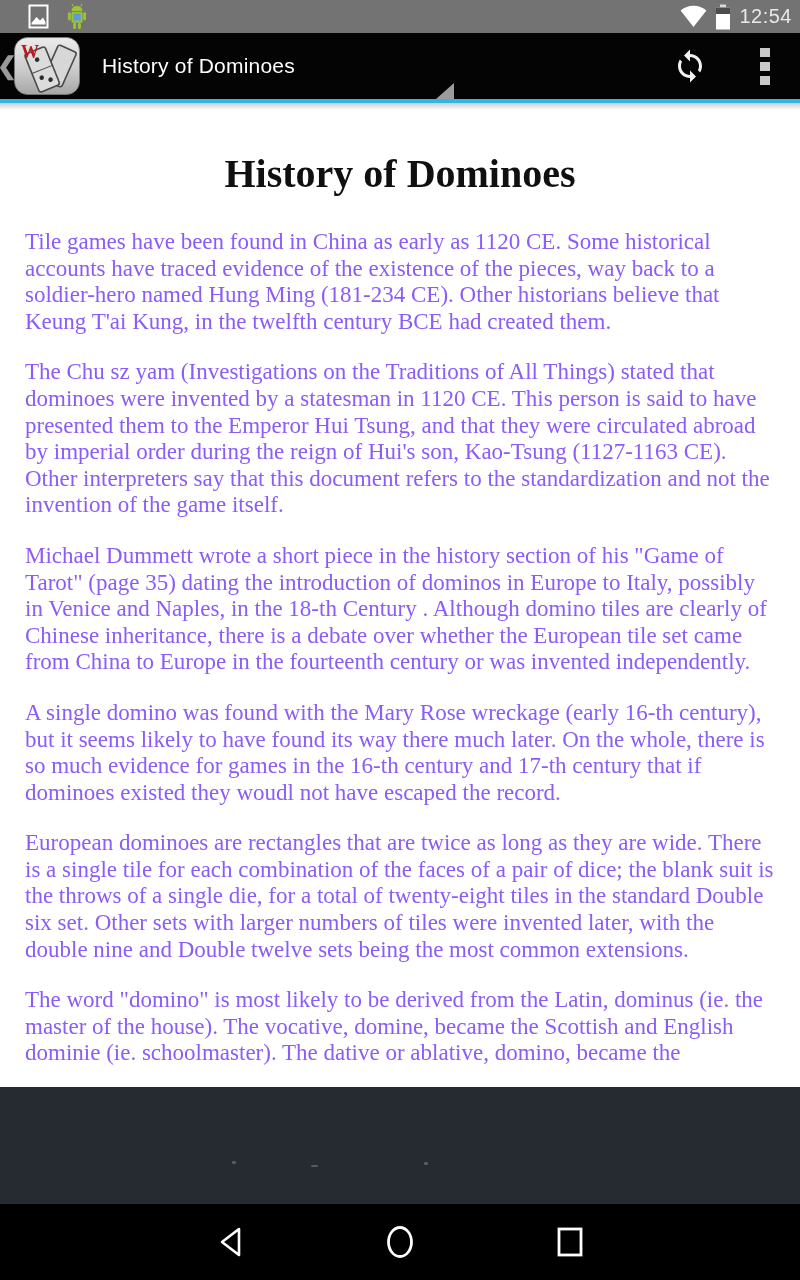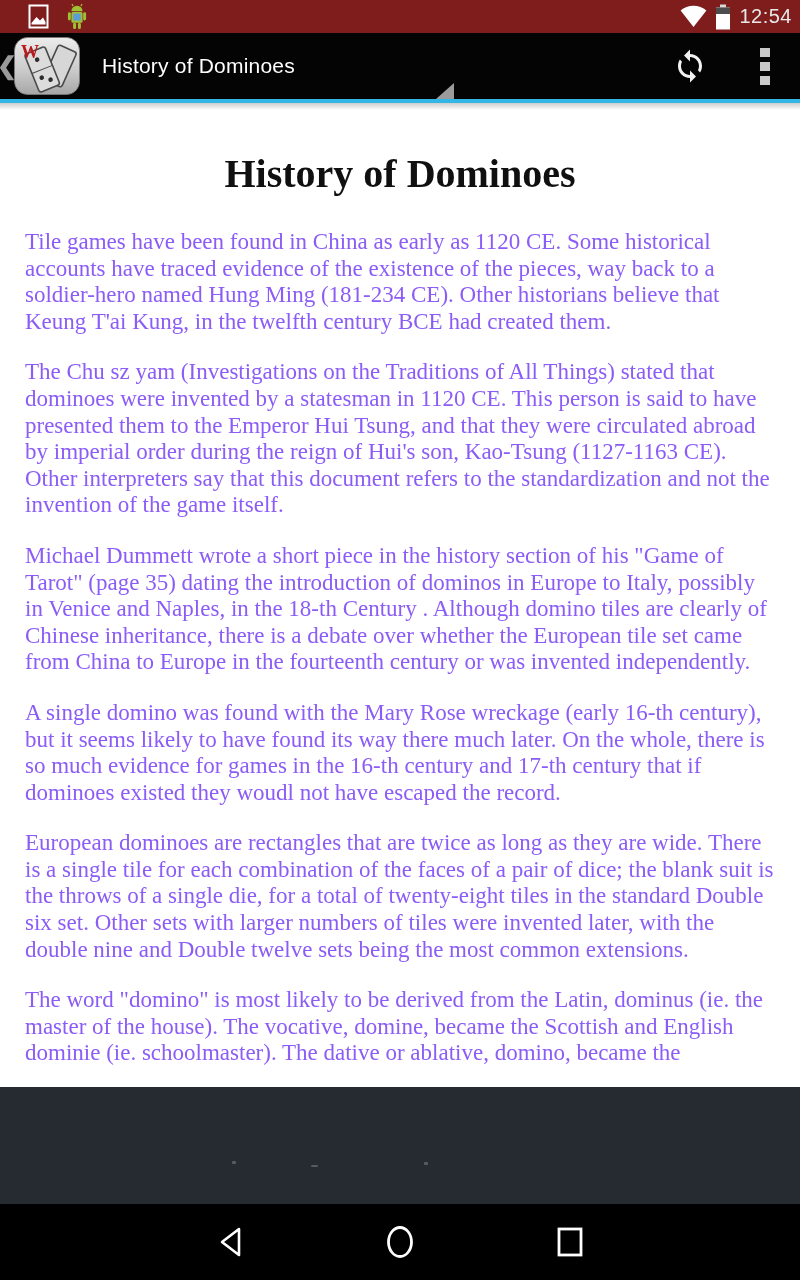--- a/index.html
+++ b/index.html
@@ -1,21 +1,21 @@
 <!DOCTYPE html>
 <html><head>
 <meta charset="utf-8">
 <style>
   * { margin:0; padding:0; box-sizing:border-box; }
   html,body { width:800px; height:1280px; }
   body { font-family:"Liberation Sans", sans-serif; background:#000; }
   .screen { position:relative; width:800px; height:1280px; overflow:hidden; background:#fff; }
 
   
-  .status-bar { position:relative; height:33px; background:#7f1d1d; display:flex; align-items:center; }
+  .status-bar { position:relative; height:33px; background:#737373; display:flex; align-items:center; }
   .sb-left { display:flex; align-items:center; gap:16px; margin-left:28px; }
   .sb-right { margin-left:auto; display:flex; align-items:center; gap:8px; margin-right:8px; }
   .sb-time { color:#e8e8e8; font-size:20px; letter-spacing:0.5px; }
 
   
   .action-bar { position:relative; height:66px; background:#040404; display:flex; align-items:center; }
   .back-chevron { position:absolute; left:-3px; top:50%; transform:translateY(-50%);
                   color:#9a9a9a; font-size:24px; font-weight:bold; }
   .app-icon { margin-left:14px; width:66px; height:58px; }
   .ab-title-wrap { display:flex; align-items:center; margin-left:22px; }

